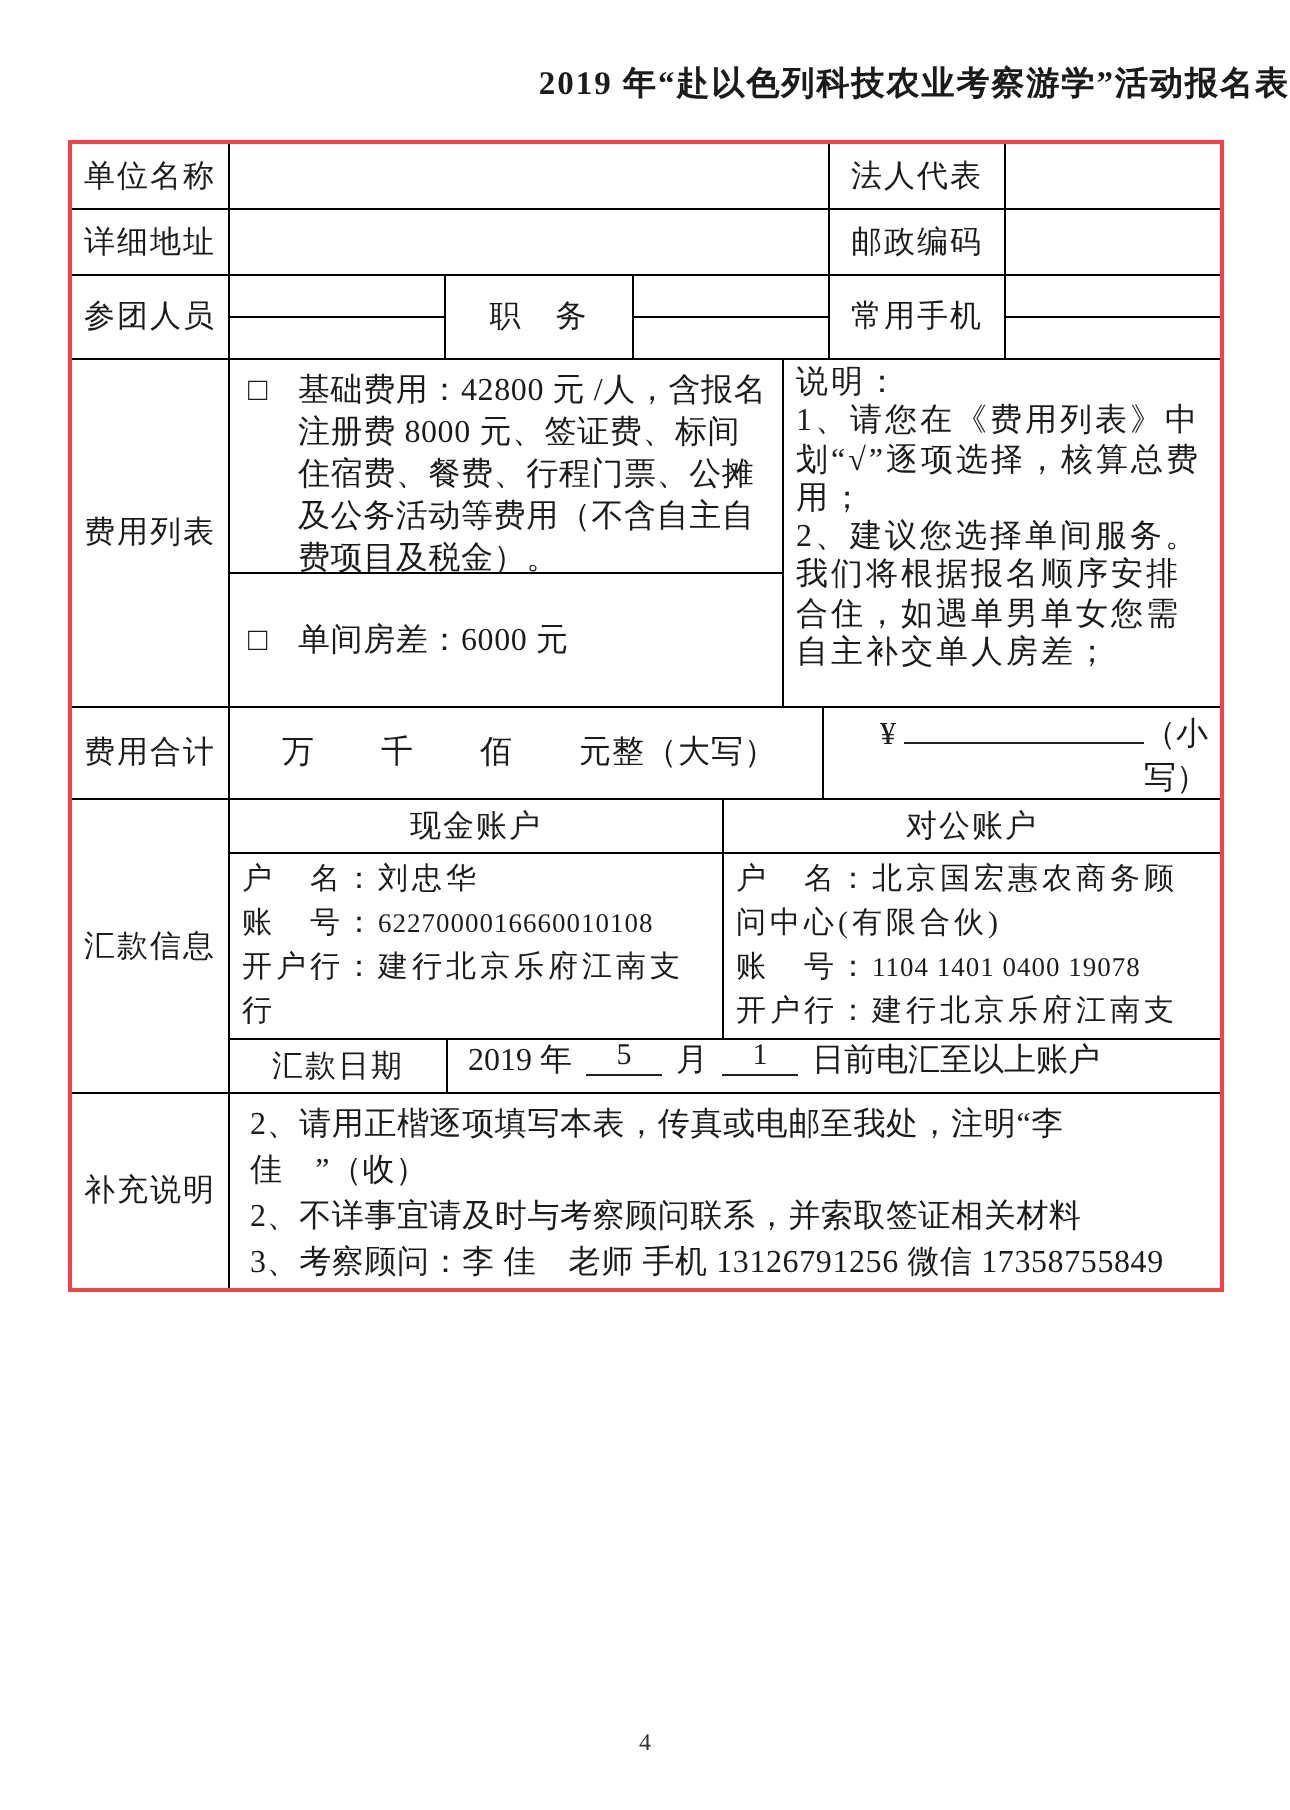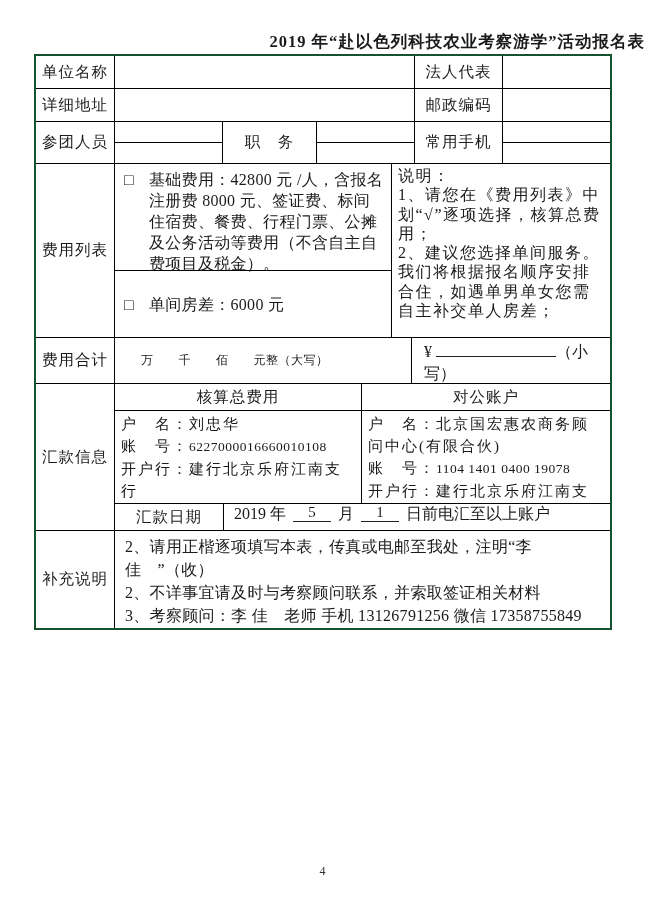--- a/index.html
+++ b/index.html
@@ -10,22 +10,22 @@
     font-family: "Liberation Serif", "DejaVu Serif", serif;
     position: relative;
     overflow: hidden;
   }
   .sheet { position: absolute; inset: 0; }
   .title {
     position: absolute; top: 31px; left: 0; width: 100%;
     text-align: right; font-weight: bold; font-size: 16.5px; letter-spacing: 1px;
   }
   .form-table {
-    position: absolute; left: 34px; top: 54px;
-    width: 578px; border: 2px solid #14532d; background: #fff;
+    position: absolute; left: 34px; top: 70px;
+    width: 578px; border: 2px solid #ef4444; background: #fff;
   }
   .row { display: flex; }
   .cell { flex-shrink: 0; border-color: #000; overflow: hidden; }
   .br { border-right: 1px solid #000; }
   .bb { border-bottom: 1px solid #000; }
   .lbl {
     display: flex; align-items: center; justify-content: center;
     font-size: 15.5px; letter-spacing: 1px; text-align: center;
   }
   .stack { display: flex; flex-direction: column; }
@@ -48,22 +48,22 @@
 
   
   .opt { display: flex; font-size: 16px; line-height: 21px; padding: 5px 6px 0 9px; }
   .opt .cb { width: 25px; flex-shrink: 0; font-size: 16px; }
   .opt-text { flex: 1; letter-spacing: 0.3px; }
   .opt2 { align-items: center; padding-top: 0; }
 
   .notes { font-size: 16px; line-height: 19.3px; padding: 2px 5px 0 6px; letter-spacing: 1.5px; }
   .notes p { margin: 0; }
 
-  .cap-cell { display: flex; align-items: center; font-size: 12px; padding-left: 26px; letter-spacing: 0.5px; }
-  .lower-cell { font-size: 16px; line-height: 22px; padding: 3px 6px 0 12px; }
+  .cap-cell { display: flex; align-items: center; font-size: 16px; padding-left: 26px; letter-spacing: 0.5px; }
+  .lower-cell { font-size: 16px; line-height: 22px; padding: 3px 6px 0 12px; text-align: right; }
   .amt-line { display: inline-block; width: 120px; height: 14px; border-bottom: 1px solid #222; }
 
   .acct { font-size: 15px; line-height: 22px; padding: 2px 6px 0 6px; letter-spacing: 2px; }
   .acct .num { font-size: 13.5px; letter-spacing: 0.5px; }
 
   .date-content { display: flex; align-items: flex-start; font-size: 16px; padding-left: 10px; }
   .date-content .seg { margin-right: 7px; }
   .date-line {
     display: inline-block; min-width: 38px; border-bottom: 1px solid #222;
     text-align: center; font-size: 15px; line-height: 17px; margin-right: 7px;
@@ -143,21 +143,21 @@
       <div class="cell c198 h46 bb lower-cell">
         <span>¥</span>
         <span class="amt-line"></span><span>（小写）</span>
       </div>
     </div>
 
     <div class="row h147">
       <div class="cell c79 h147 br bb lbl">汇款信息</div>
       <div class="cell c495 h147 stack">
         <div class="row h27">
-          <div class="cell c247 h27 br bb lbl">核算总费用</div>
+          <div class="cell c247 h27 br bb lbl">现金账户</div>
           <div class="cell c248 h27 bb lbl">对公账户</div>
         </div>
         <div class="row h93">
           <div class="cell c247 h93 br bb acct">
             <div>户　名：刘忠华</div>
             <div><span>账　号：</span><span class="num">6227000016660010108</span></div>
             <div>开户行：建行北京乐府江南支行</div>
           </div>
           <div class="cell c248 h93 bb acct">
             <div>户　名：北京国宏惠农商务顾问中心(有限合伙)</div>

